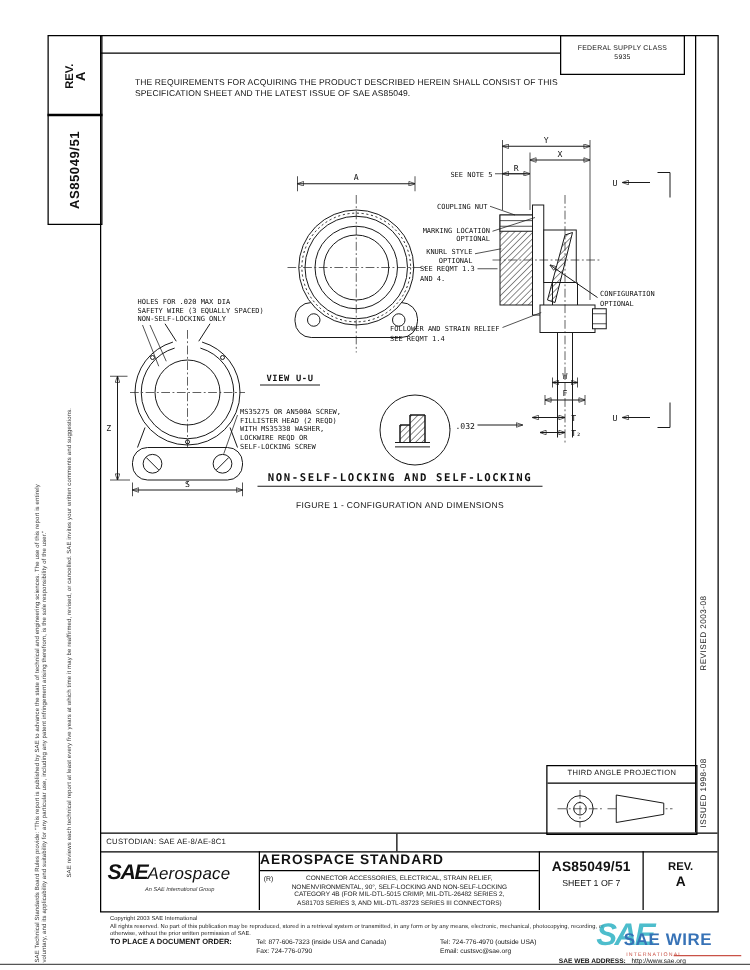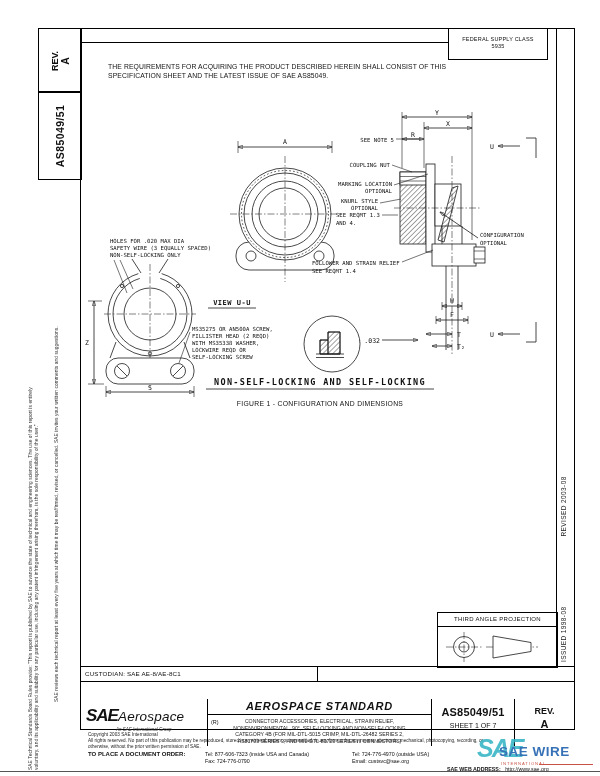--- a/index.html
+++ b/index.html
@@ -43,21 +43,21 @@
   
   .custrow{border-top:1px solid #000;border-bottom:1px solid #000;display:flex;font-size:6.2px;}
   .custcell{width:232px;border-right:1px solid #000;line-height:13px;padding-left:5px;letter-spacing:.2px;}
   .tblock{display:flex;}
   .tcell{border-right:1px solid #000;box-sizing:border-box;}
   .logo-cell{width:128px;padding:7px 0 0 6px;}
   .logo-sae{font-size:17px;font-weight:bold;font-style:italic;letter-spacing:-1px;}
   .logo-aero{font-size:13.5px;font-style:italic;letter-spacing:.2px;}
   .logo-tag{font-size:4.5px;font-style:italic;color:#333;margin:1px 0 0 30px;}
   .mid-cell{width:224px;}
-  .as-head{font-size:11px;font-weight:bold;text-align:center;line-height:15px;height:15px;border-bottom:1px solid #000;letter-spacing:.8px;font-style:italic;}
+  .as-head{font-size:11px;font-weight:bold;text-align:left;line-height:15px;height:15px;border-bottom:1px solid #000;letter-spacing:.8px;}
   .as-desc{position:relative;padding-top:3px;}
   .rmark{position:absolute;left:3px;top:4px;font-size:5.5px;}
   .descln{display:block;text-align:center;font-size:5.2px;line-height:6.6px;color:#222;}
   .num-cell{width:83px;text-align:center;padding-top:7px;}
   .num-doc{font-size:11px;font-weight:bold;letter-spacing:.2px;}
   .num-sheet{font-size:7px;margin-top:4px;}
   .rev-cell{flex:1;text-align:center;padding-top:7px;}
   .revc-l{font-size:9px;font-weight:bold;}
   .revc-v{font-size:11px;font-weight:bold;margin-top:2px;}
 
@@ -285,21 +285,21 @@
       <circle cx="26" cy="20" r="10.5"></circle>
       <circle cx="26" cy="20" r="5"></circle>
       <line class="cl" x1="48" y1="20" x2="100" y2="20"></line>
       <polygon class="wf" points="55,9 93,15.5 93,24.5 55,31"></polygon>
     </svg>
   </div>
 
   <div class="abs custrow" style="left:80px;top:666px;width:494px;height:14px;">
     <div class="custcell">CUSTODIAN:  SAE AE-8/AE-8C1</div>
   </div>
-  <div class="abs tblock" style="left:80px;top:699px;width:494px;height:47px;">
+  <div class="abs tblock" style="left:80px;top:681px;width:494px;height:47px;">
     <div class="tcell logo-cell">
       <span class="logo-sae">SAE</span><span class="logo-aero">Aerospace</span>
       <div class="logo-tag">An SAE International Group</div>
     </div>
     <div class="tcell mid-cell">
       <div class="as-head">AEROSPACE STANDARD</div>
       <div class="as-desc">
         <span class="rmark">(R)</span>
         <span class="descln">CONNECTOR ACCESSORIES, ELECTRICAL, STRAIN RELIEF,</span>
         <span class="descln">NONENVIRONMENTAL, 90°, SELF-LOCKING AND NON-SELF-LOCKING</span>

